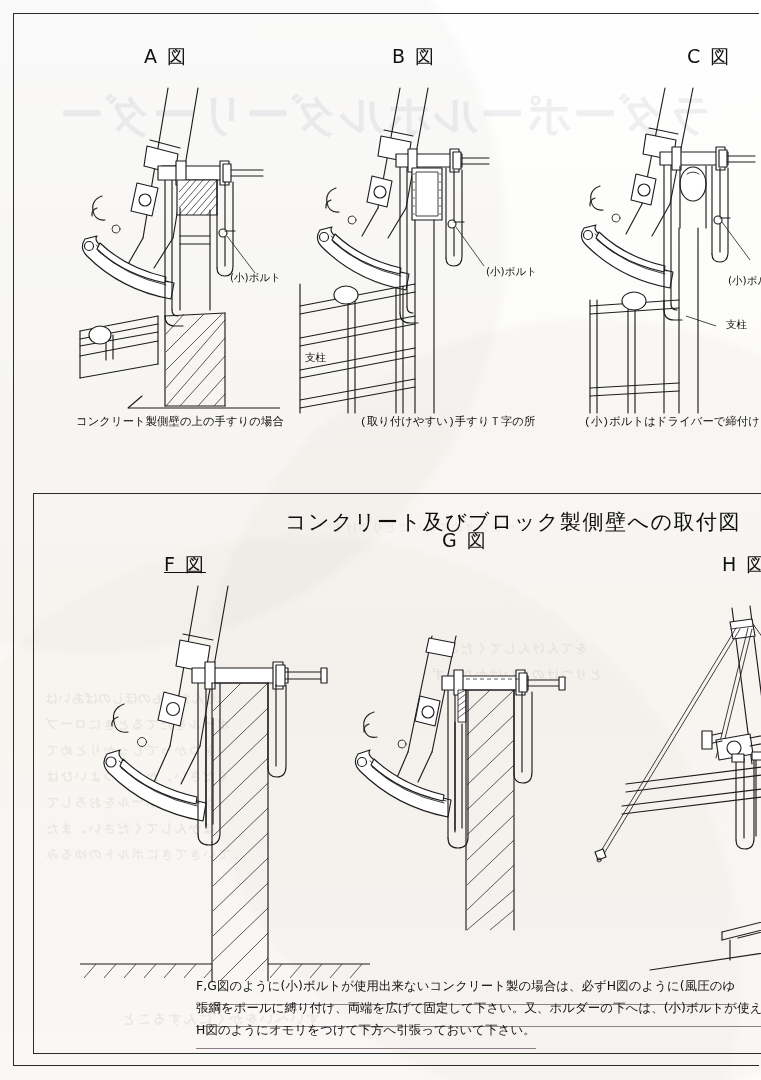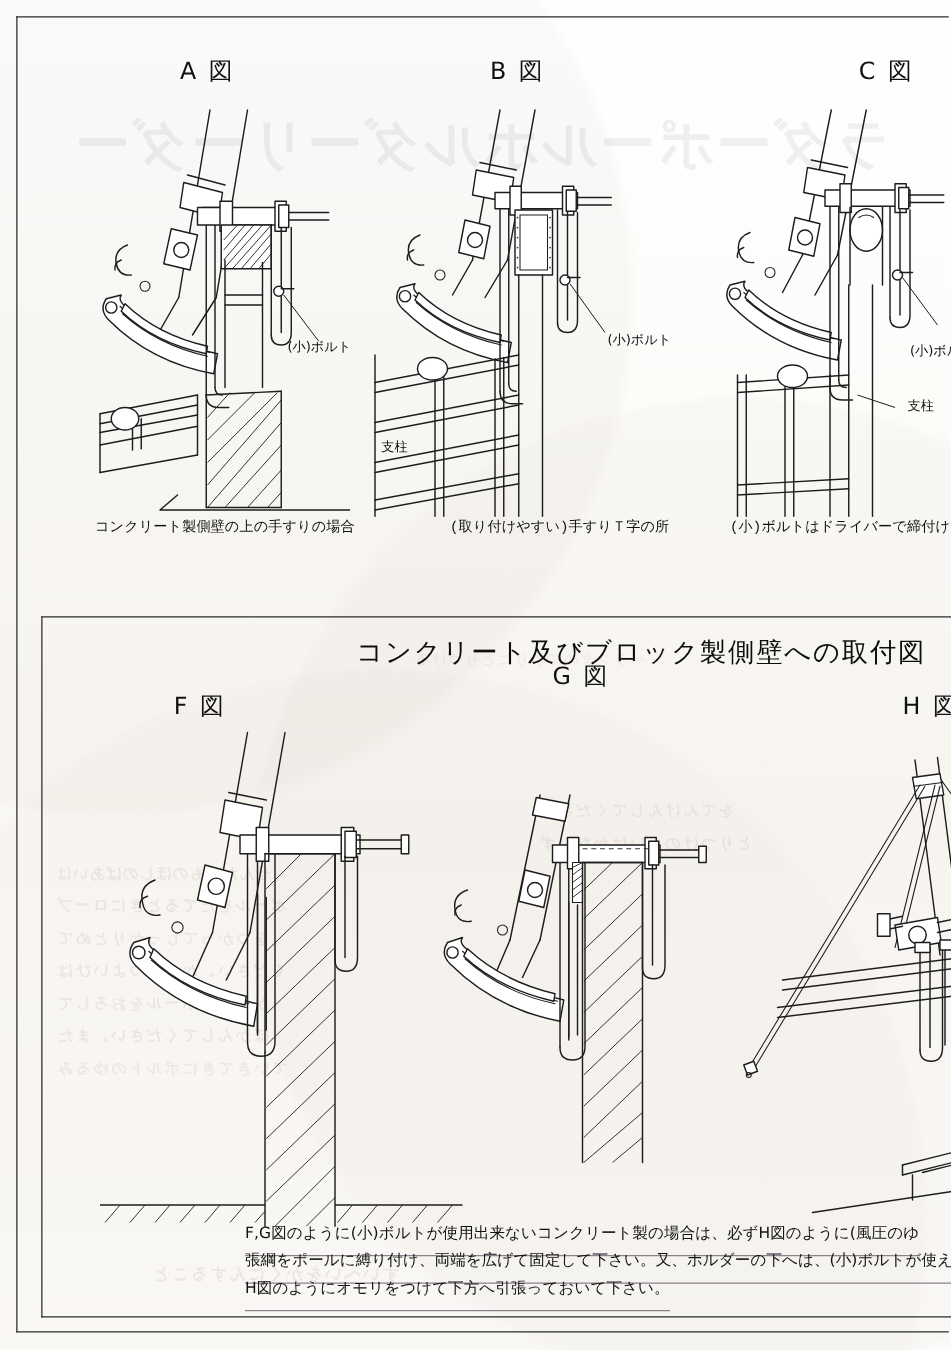--- a/index.html
+++ b/index.html
@@ -323,21 +323,21 @@
   <div class="annot" style="left:728px;top:274px;">(小)ボルト</div>
   <div class="annot" style="left:726px;top:318px;">支柱</div>
 
   <div class="cap" style="left:48px;top:414px;">コンクリート製側壁の上の手すりの場合</div>
   <div class="cap" style="left:332px;top:414px;">(取り付けやすい)手すりＴ字の所</div>
   <div class="cap" style="left:556px;top:414px;">(小)ボルトはドライバーで締付け</div>
 
 
   <div class="secthead" style="left:285px;top:508px;">コンクリート及びブロック製側壁への取付図</div>
 
-  <div class="figlabel" style="left:139px;top:552px;">F 図</div>
+  <div class="figlabel" style="left:164px;top:552px;text-decoration:underline;">F 図</div>
   <div class="figlabel" style="left:442px;top:528px;text-align:center;">G 図</div>
   <div class="figlabel" style="left:722px;top:552px;">H 図</div>
 
   <svg style="left:80px;top:586px;" width="290" height="395" viewBox="0 0 290 395">
     <path class="ln" d="M118 0 L90 160"></path>
     <path class="ln" d="M148 0 L120 160"></path>
     <path class="ln" d="M103 48 L133 54"></path>
     <path class="ln" d="M98 76 L128 82"></path>
     <path class="wh" d="M100 54 L130 60 L126 86 L96 80 Z"></path>
     <path class="ln" d="M90 160 L74 196"></path>

